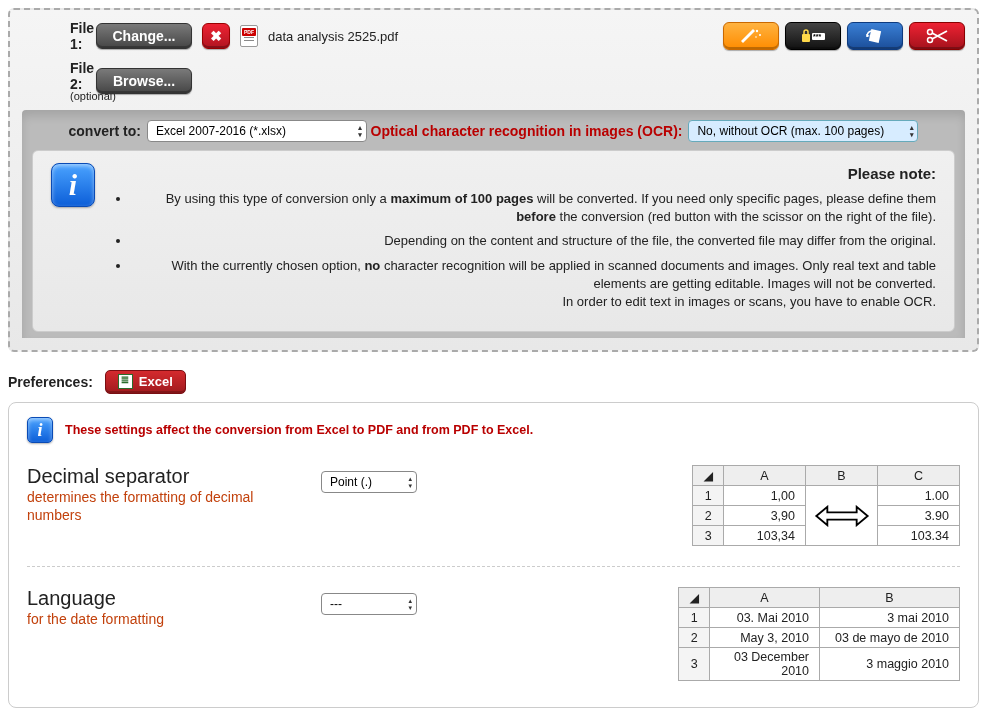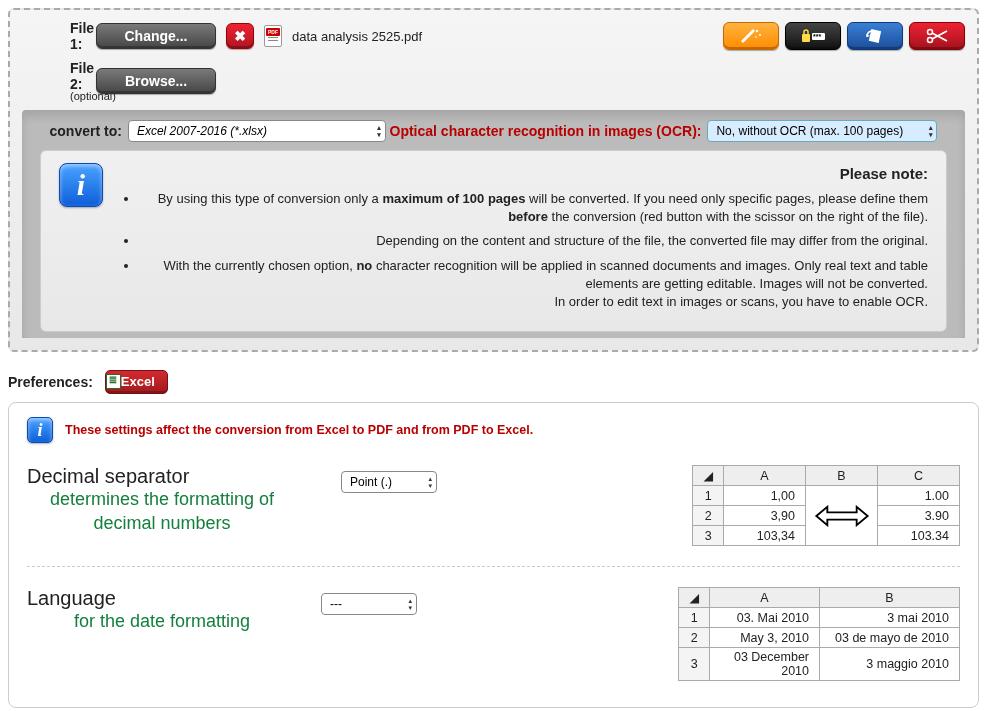--- a/index.html
+++ b/index.html
@@ -5,67 +5,67 @@
 * { box-sizing: border-box; margin: 0; padding: 0; }
 body { font-family: Arial, Helvetica, sans-serif; font-size: 13px; color: #222; background: #fff; padding: 8px; width: 987px; }
 
 .dashed-box { border: 2px dashed #aaa; border-radius: 6px; background: linear-gradient(#f5f5f5,#e8e8e8); padding: 10px 12px 12px; }
 
 .file-row { display: flex; align-items: center; gap: 10px; margin-bottom: 8px; }
 .file-label { font-weight: bold; width: 64px; font-size: 14px; padding-left: 48px; }
 .file-label .optional { font-weight: normal; font-size: 11px; display: block; margin-top:-2px;}
 
 .btn { display: inline-flex; align-items: center; justify-content: center; border-radius: 6px; cursor: pointer; font-weight: bold; font-size: 14px; color: #fff; box-shadow: inset 0 -2px 0 rgba(0,0,0,.25), 0 1px 1px rgba(0,0,0,.3); height: 26px; }
-.btn-gray { background: linear-gradient(#7a7a7a,#454545); width: 120px; border: 1px solid #333; }
+.btn-gray { background: linear-gradient(#7a7a7a,#454545); width: 96px; border: 1px solid #333; }
 .btn-red-x { background: linear-gradient(#e23,#b01520); width: 28px; border:1px solid #900; font-size: 14px; }
 .pdf-icon { display:inline-flex; align-items:center; justify-content:center; width:18px; height:22px; background:#fff; border:1px solid #999; border-radius:2px; position:relative; }
 .pdf-icon::before { content:"PDF"; position:absolute; top:2px; left:1px; background:#c00; color:#fff; font-size:5px; padding:1px 2px; border-radius:1px; font-weight:bold; }
 .pdf-icon::after { content:""; position:absolute; bottom:3px; left:3px; right:3px; height:6px; background:repeating-linear-gradient(#888,#888 1px,transparent 1px,transparent 3px); }
 .filename { font-size: 13px; }
 
 .toolbar-right { margin-left: auto; display: flex; gap: 6px; }
 .tool-btn { width: 56px; height: 28px; border-radius: 6px; display:flex; align-items:center; justify-content:center; box-shadow: inset 0 -2px 0 rgba(0,0,0,.25), 0 1px 1px rgba(0,0,0,.3); cursor:pointer; }
 .tool-orange { background: linear-gradient(#ffb340,#ff8c00); border:1px solid #c96800; }
 .tool-black { background: linear-gradient(#444,#111); border:1px solid #000; }
 .tool-blue { background: linear-gradient(#3a7fd4,#1b4e9a); border:1px solid #0d3a7e; }
 .tool-red { background: linear-gradient(#e23,#a4121c); border:1px solid #800; }
 
 .tool-btn svg { width: 28px; height: 18px; }
 
-.convert-bar { background: #bbb; border-radius: 4px 4px 0 0; text-align:center; padding: 6px 12px 4px; margin-top: 0; box-shadow: inset 0 6px 10px rgba(0,0,0,.12);}
+.convert-bar { background: #bbb; border-radius: 4px 4px 0 0; text-align:center; padding: 6px 4px 4px; margin-top: 0; box-shadow: inset 0 6px 10px rgba(0,0,0,.12);}
 .convert-line { font-weight:bold; font-size:14px; display:inline-flex; align-items:center; gap:6px; }
 .select-native { appearance:none; background:#fff; border:1px solid #888; border-radius:4px; padding:2px 24px 2px 8px; font-size:12px; height:22px; position:relative; }
 .select-wrap { position:relative; display:inline-block;}
 .select-wrap::after { content:"▴\A▾"; white-space:pre; font-size:7px; line-height:7px; color:#333; position:absolute; right:5px; top:4px; pointer-events:none; }
 .ocr-line { margin-top:4px; }
 .ocr-line .lbl { color:#b90000; font-weight:bold; font-size:14px;}
 .ocr-select select{ background:#d7ecff; border-color:#6ab; }
 
 .note-box { background:linear-gradient(#f0f0f0,#e8e8e8); border:1px solid #ccc; border-radius:6px; margin:8px 6px 2px; padding:12px 18px 14px; display:flex; gap:18px; align-items:flex-start; }
 .info-icon { width:44px; height:44px; border-radius:8px; background:linear-gradient(#4aa3ff,#0c5ed8); display:flex; align-items:center; justify-content:center; color:#fff; font-family:"Times New Roman",serif; font-size:30px; font-style:italic; font-weight:bold; border:1px solid #0a4bb5; box-shadow:inset 0 2px 4px rgba(255,255,255,.5),0 1px 2px rgba(0,0,0,.3); flex-shrink:0; }
 .note-content { font-size:13px; line-height:1.4; }
 .note-content .title { font-weight:bold; font-size:15px; margin-bottom:6px; display:block;}
 .note-content ul { margin-left:18px; }
 .note-content li { margin-bottom:6px; }
 
 .prefs-row { display:flex; align-items:center; gap:12px; margin: 18px 0 8px; }
 .prefs-row .lbl { font-weight:bold; font-size:14px; }
-.tab-excel { background: linear-gradient(#d42a2e,#a01a1e); color:#fff; border:1px solid #7a0e12; border-radius:5px; padding:3px 12px 4px 0; font-weight:bold; font-size:13px; display:inline-flex; align-items:center; box-shadow:inset 0 -2px 0 rgba(0,0,0,.2);}
+.tab-excel { background: linear-gradient(#d42a2e,#a01a1e); color:#fff; border:1px solid #7a0e12; border-radius:5px; padding:3px 12px 4px 12px; font-weight:bold; font-size:13px; display:inline-flex; align-items:center; gap:6px; box-shadow:inset 0 -2px 0 rgba(0,0,0,.2);}
 .xl-icon{ width:15px; height:15px; background:#fff; border:1px solid #2a6b2a; position:relative; }
 .xl-icon::after{ content:"≣"; color:#2a6b2a; font-size:10px; position:absolute; top:-1px; left:2px;}
 
 .panel { border:1px solid #ccc; border-radius:8px; padding:14px 18px 18px; }
 .panel-head { display:flex; align-items:center; gap:12px; margin-bottom:14px; }
 .panel-head .info-icon.small { width:26px; height:26px; font-size:18px; border-radius:5px; }
 .panel-head .txt { color:#b90000; font-weight:bold; font-size:12.5px; }
 
 .pref-section { display:flex; align-items:flex-start; gap:24px; padding: 8px 0; }
 .pref-left { width:270px; }
 .pref-left .t { font-weight:normal; font-size:20px; }
-.pref-left .d { color:#15803d; font-size:18px; line-height:1.3;text-align:center; }
+.pref-left .d { color:#c2410c; font-size:14px; line-height:1.3; }
 .pref-mid { width:110px; padding-top:6px; }
 .pref-right { margin-left:auto; }
 .divider { border-top:1px dashed #ccc; margin: 12px 0; }
 
 .mini-table { border-collapse:collapse; font-size:12.5px; }
 .mini-table th, .mini-table td { border:1px solid #aaa; padding:2px 10px; text-align:right; height:20px; }
 .mini-table th { background:#eee; font-weight:normal; text-align:center; }
 .mini-table .corner { background:#eee; width:18px; }
 .mini-table .rownum { background:#f4f4f4; text-align:center; width:18px; padding:2px 4px;}
 .mini-table td.arrow-cell{ text-align:center; padding:0; }
@@ -126,21 +126,21 @@
       <span>File 2:</span>
       <span class="optional">(optional)</span>
     </div>
     <div class="btn btn-gray">Browse...</div>
   </div>
 
   <div class="convert-bar">
     <div class="convert-line">
       <span>convert to:</span>
       <span class="select-wrap">
-        <select class="select-native" style="width:258px;font-style:italic;">
+        <select class="select-native" style="width:220px;">
           <option>Excel 2007-2016 (*.xlsx)</option>
         </select>
       </span>
     </div>
     <div class="convert-line ocr-line">
       <span class="lbl">Optical character recognition in images (OCR):</span>
       <span class="select-wrap ocr-select">
         <select class="select-native" style="width:230px;">
           <option>No, without OCR (max. 100 pages)</option>
         </select>
@@ -180,21 +180,21 @@
     <div class="txt">These settings affect the conversion from Excel to PDF and from PDF to Excel.</div>
   </div>
 
   <div class="pref-section">
     <div class="pref-left">
       <div class="t">Decimal separator</div>
       <div class="d">determines the formatting of decimal numbers</div>
     </div>
     <div class="pref-mid">
       <span class="select-wrap">
-        <select class="select-native" style="width:96px;margin-left:20px;">
+        <select class="select-native" style="width:96px;">
           <option>Point (.)</option>
         </select>
       </span>
     </div>
     <div class="pref-right">
       <table class="mini-table">
         <tbody>
             <tr>
               <th class="corner">◢</th>
           <th style="width:82px">A</th>

